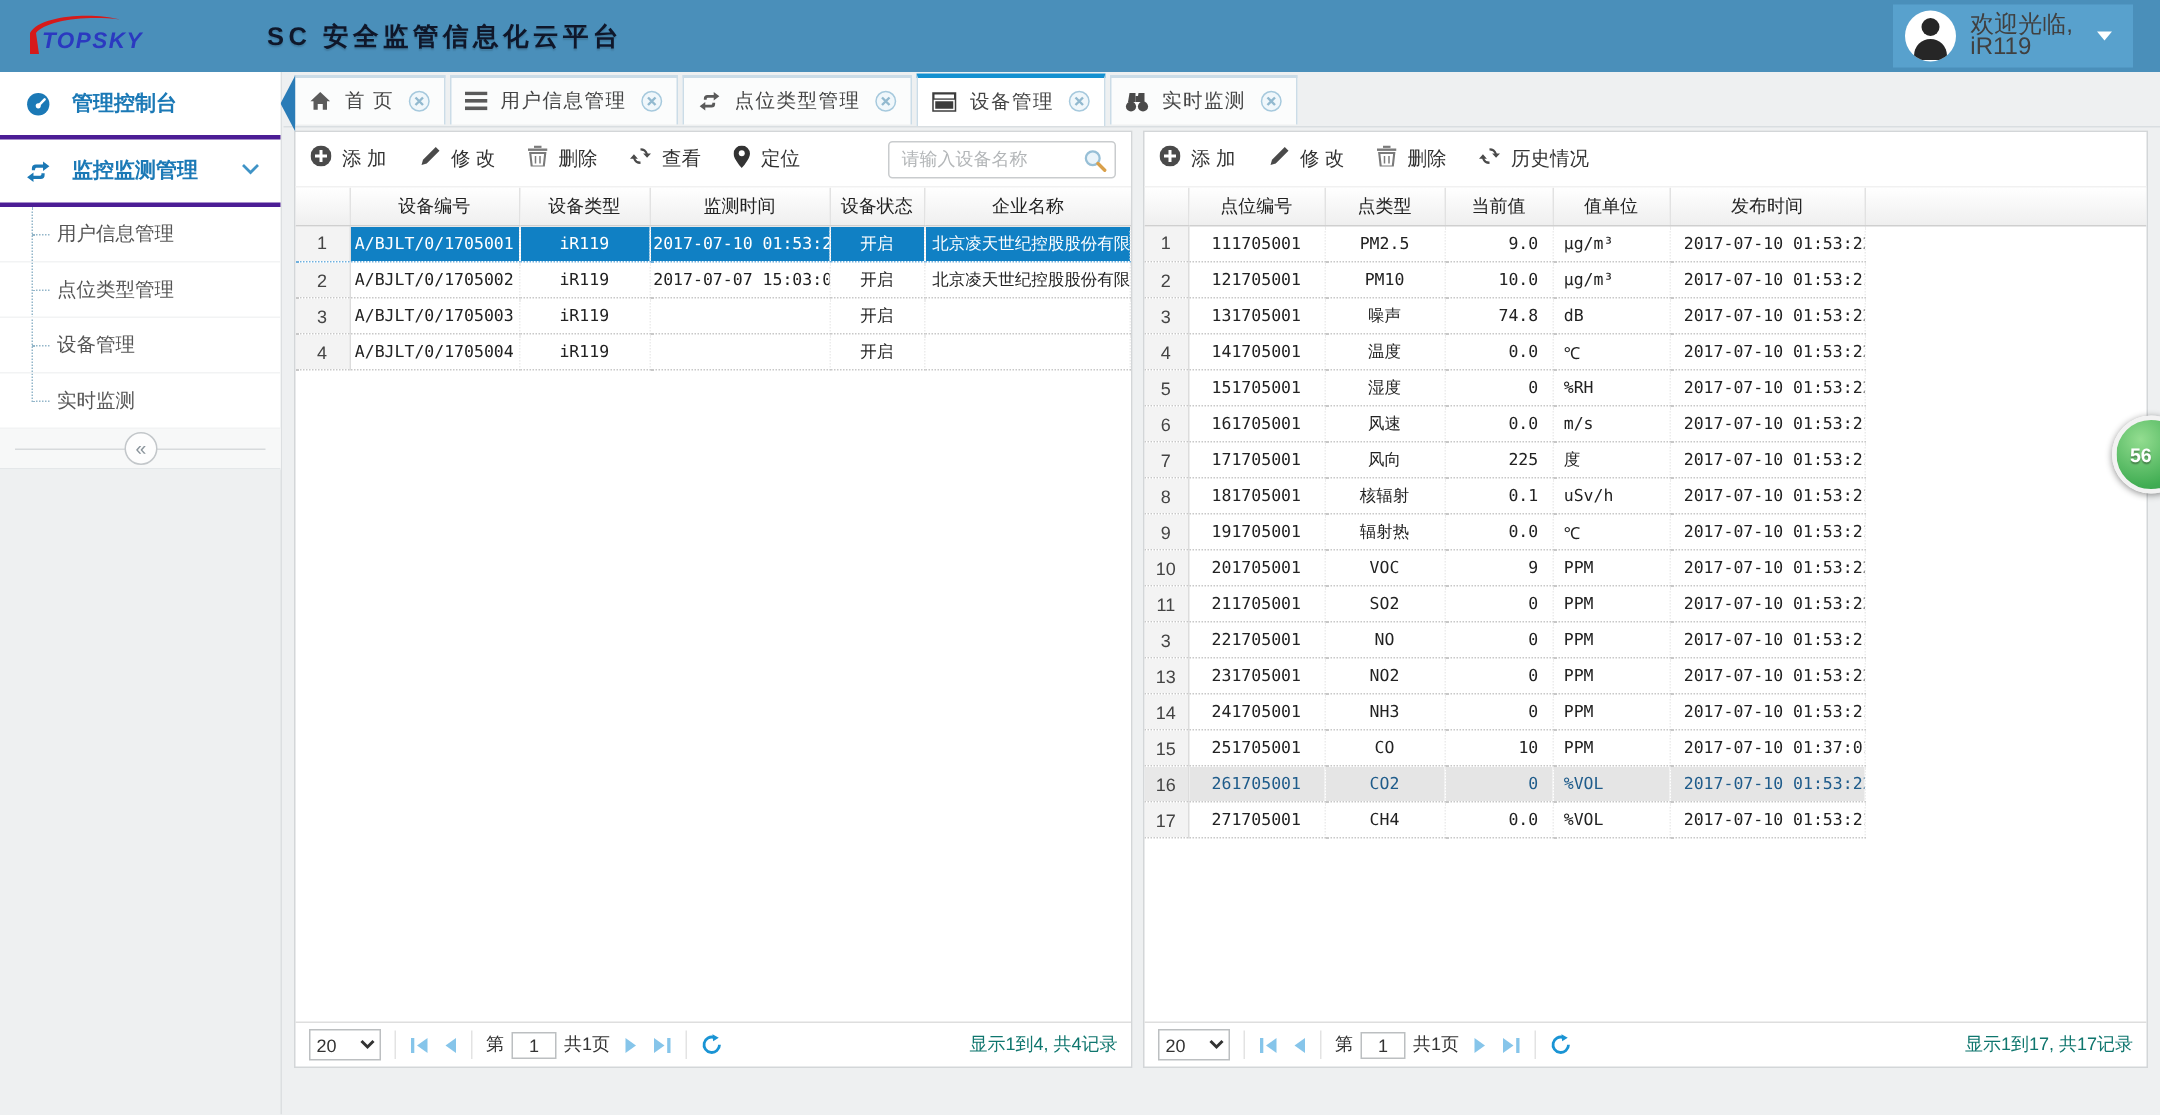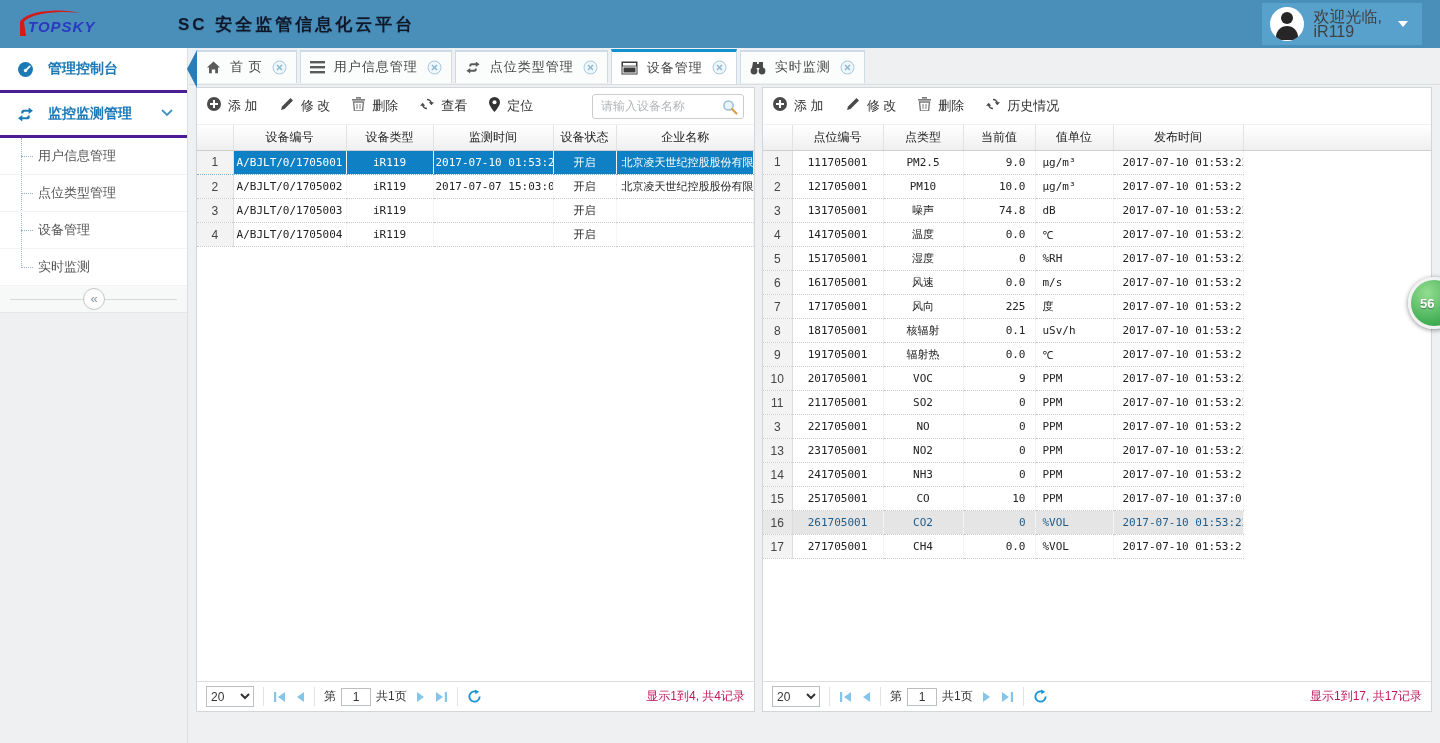--- a/index.html
+++ b/index.html
@@ -77,21 +77,21 @@
   tr.highlight td{background:#e5e5e5;color:#1f5c8b}
   tr.highlight td:first-child{background:#e8e8e8;color:#444}
 
   
   .pager{height:30px;border-top:1px solid #dedede;display:flex;align-items:center;padding:0 9px;gap:9px;flex:0 0 auto;font-size:12px;color:#333}
   .pager select{width:48px;height:21px;border:1px solid #bcbfc1;background:#fff;font-size:12px;color:#333;font-family:"Liberation Sans",sans-serif}
   .psep{width:1px;height:19px;background:#e3e3e3}
   .pbtn{display:flex;align-items:center;cursor:pointer}
   .pager input{width:30px;height:18px;border:1px solid #bcbfc1;text-align:center;font-size:12px;color:#333;font-family:"Liberation Sans",sans-serif}
   .pgroup{display:flex;align-items:center;gap:5px}
-  .psummary{margin-left:auto;color:#be185d;white-space:nowrap}
+  .psummary{margin-left:auto;color:#0f766e;white-space:nowrap}
 
   
   .float-badge{position:absolute;right:-20px;top:277px;width:52px;height:52px;border-radius:50%;border:3px solid #f2f2f2;background:radial-gradient(circle at 35% 28%,#93dd90,#41ad53 70%,#33994a);box-shadow:0 1px 5px rgba(0,0,0,.45);z-index:30;cursor:pointer}
   .float-badge span{position:absolute;left:9px;top:16px;color:#fff;font-weight:bold;font-size:13px;text-shadow:0 1px 1px rgba(0,0,0,.35)}
 
   svg{display:block;flex:0 0 auto}
 </style>
 </head>
 <body>
 

